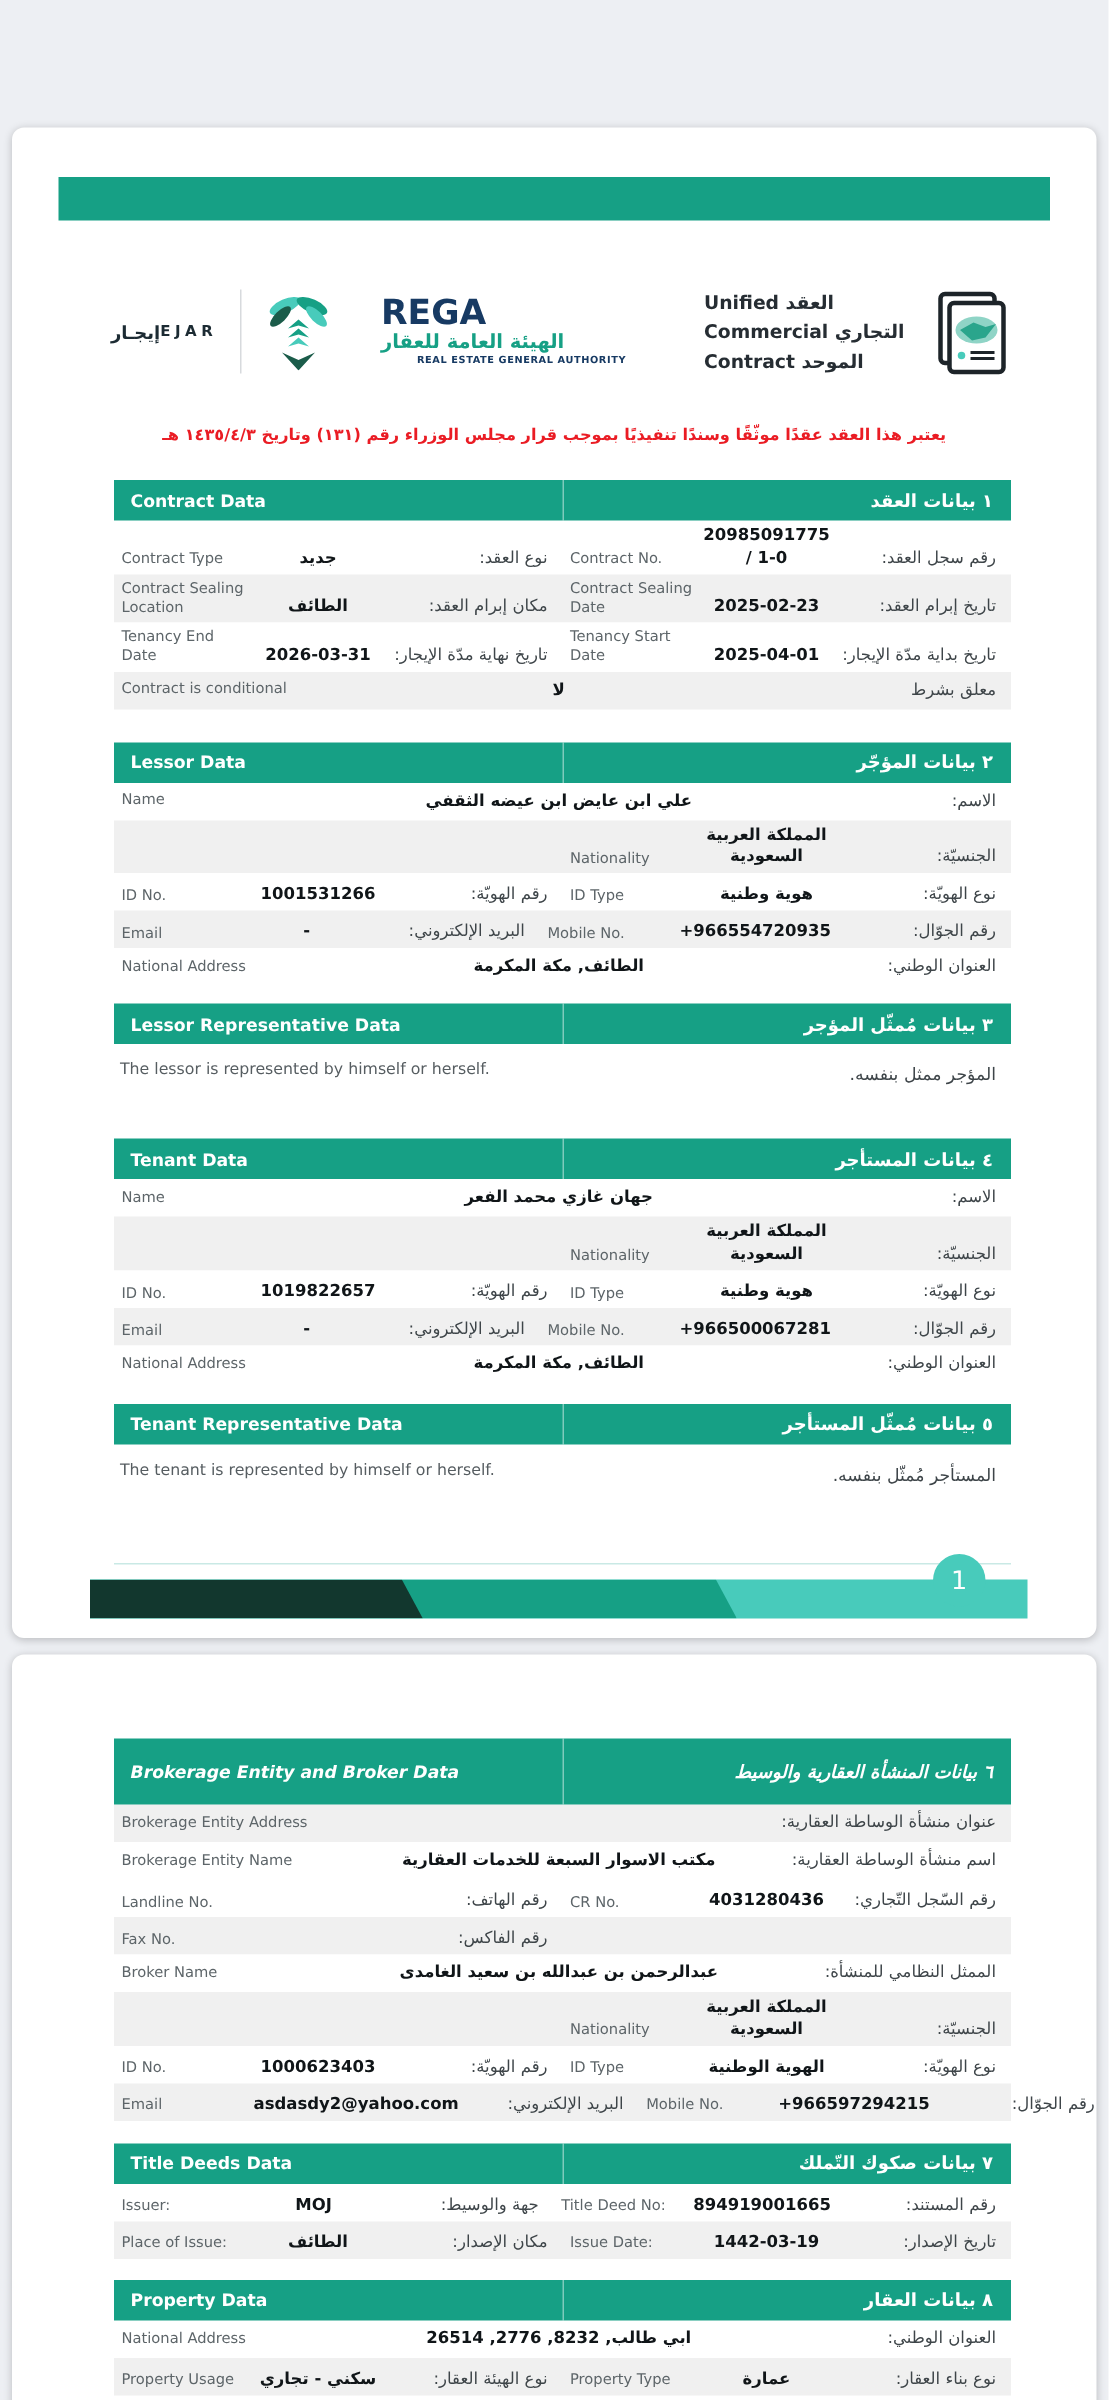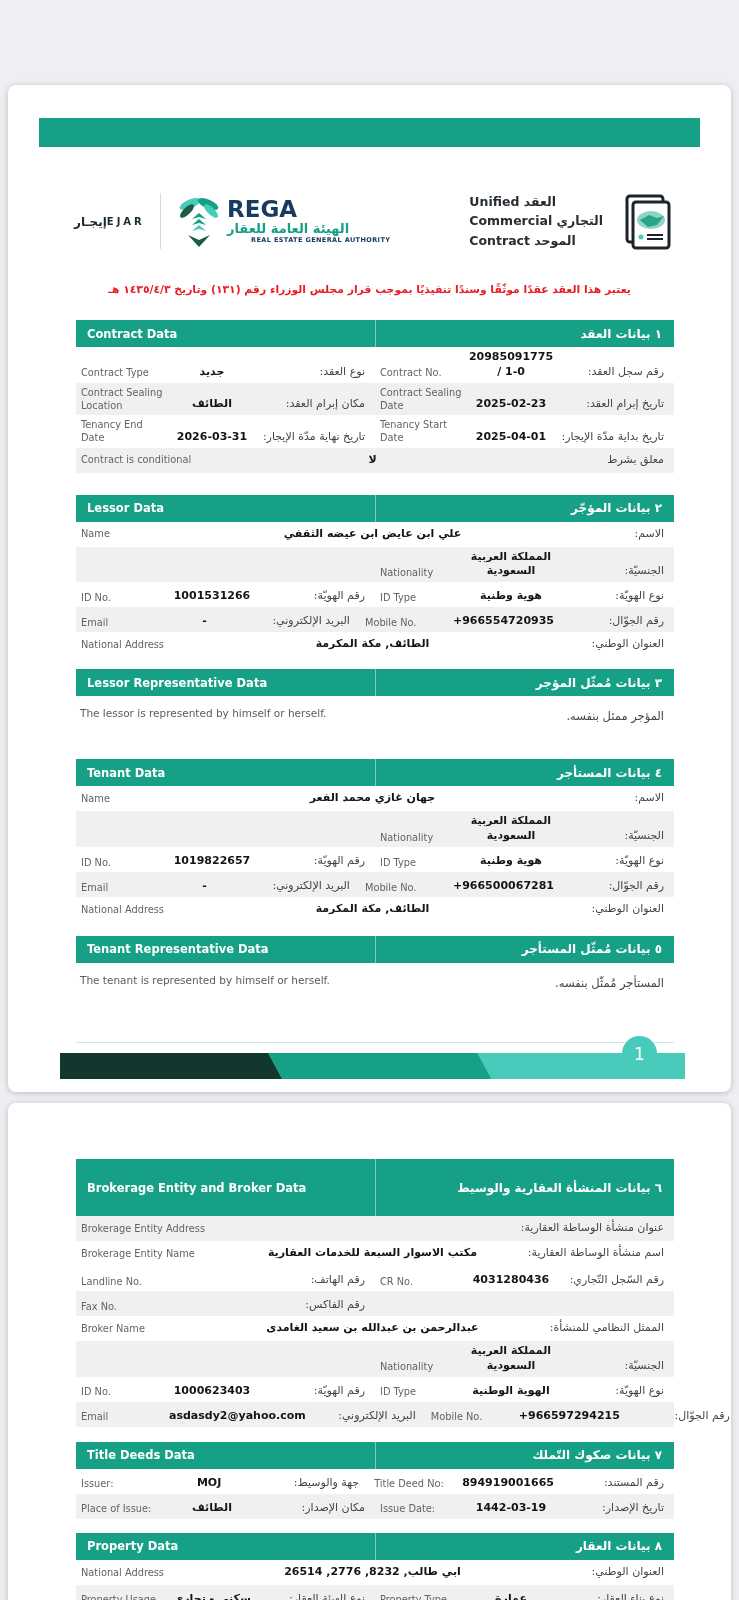--- a/index.html
+++ b/index.html
@@ -17,21 +17,21 @@
   #page2{top:1103px;height:520px;}
 
   .greenbar{margin:33px 31px 0 31px;height:29px;background:#16A085;}
 
   
   .logo-row{display:flex;align-items:center;margin:36px 56px 0 66px;height:76px;}
   .ejar{display:flex;flex-direction:row;align-items:center;width:70px;}
   .ejar .ar{font-size:12px;font-weight:bold;color:#1c2b33;margin-top:1px;}
   .ejar .en{font-size:10px;font-weight:bold;letter-spacing:3px;color:#1c2b33;}
   .logo-divider{width:1px;height:56px;background:#d7dadd;margin:0 16px;}
-  .rega{display:flex;align-items:center;}
+  .rega{display:flex;align-items:center;gap:27px;}
   .rega-text{display:flex;flex-direction:column;margin-left:6px;}
   .rega-text .name{font-size:23px;font-weight:bold;color:#173a63;line-height:1;}
   .rega-text .ar{font-size:13px;font-weight:bold;color:#16A085;line-height:1.2;}
   .rega-text .sub{font-size:6.5px;font-weight:bold;letter-spacing:.4px;color:#173a63;padding-left:24px;}
   .doc-title-wrap{margin-left:auto;display:flex;align-items:center;}
   .doc-title{direction:rtl;text-align:left;font-size:12.5px;font-weight:bold;color:#262d33;line-height:1.55;}
   .doc-title .line{white-space:nowrap;}
   .doc-icon{margin-right:0;margin-left:0;}
   .doc-title-wrap .doc-icon{margin-left:10px;}
 
@@ -39,21 +39,21 @@
     margin-top:24px;text-align:center;color:#ea1c24;
     font-size:10.8px;font-weight:bold;direction:rtl;
   }
 
   
   .sec{margin:0 57px 0 68px;}
   .sec-header{
     position:relative;background:#16A085;color:#fff;display:flex;
     align-items:center;height:27px;font-weight:bold;font-size:11.5px;
   }
-  .sec-header.tall{height:57px;}
+  .sec-header.tall{height:44px;font-style:italic;}
   .sec-header::after{content:"";position:absolute;left:50%;top:0;bottom:0;width:1px;background:rgba(255,255,255,.45);}
   .sec-header .h-en{flex:1;padding-left:11px;}
   .sec-header .h-ar{flex:1;padding-right:12px;text-align:right;direction:rtl;font-size:12px;}
 
   .row{display:flex;min-height:25px;align-items:stretch;background:#fff;}
   .row.alt{background:#f0f0f0;}
   .half{flex:1;display:flex;align-items:flex-end;}
   .en-l{width:86px;flex:0 0 86px;font-size:9.8px;color:#5d6569;padding:3px 0 3px 5px;line-height:1.35;}
   .val{flex:1;text-align:center;font-weight:bold;font-size:11px;color:#101518;padding:3px 2px;line-height:1.35;}
   .ar-l{width:108px;flex:0 0 108px;font-size:11px;color:#3e4549;text-align:right;direction:rtl;padding:3px 10px 3px 0;line-height:1.35;}

